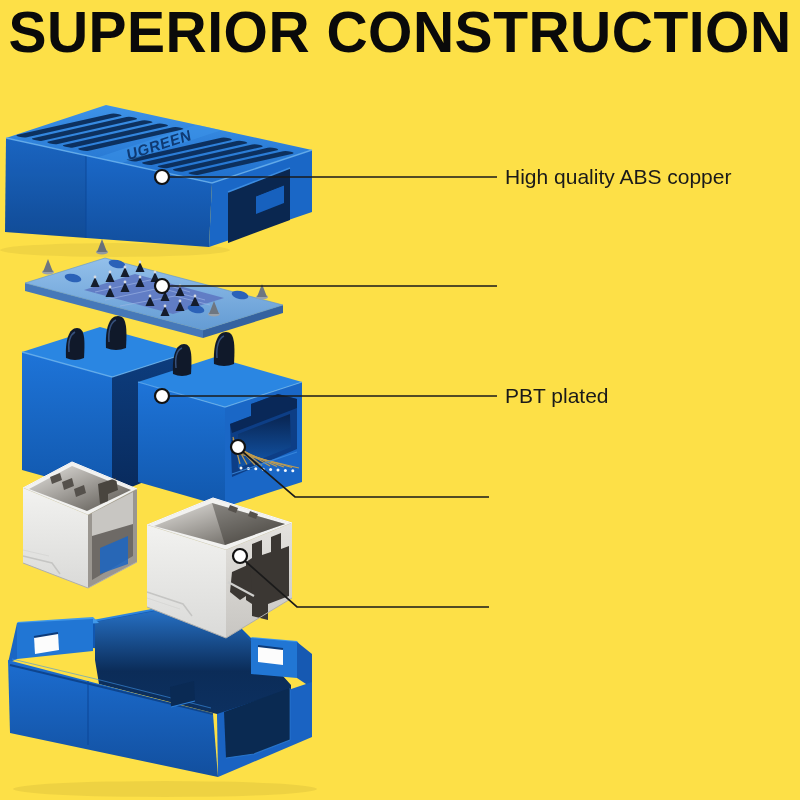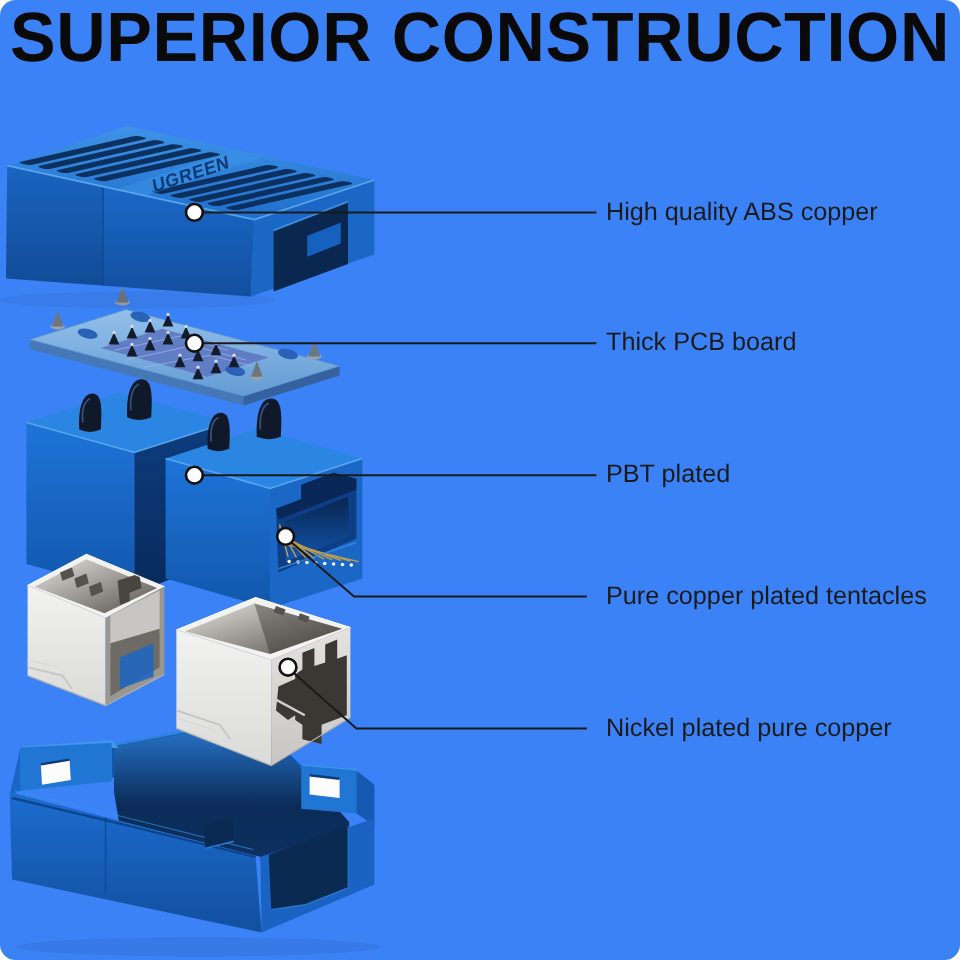--- a/index.html
+++ b/index.html
@@ -1,17 +1,17 @@
 <!DOCTYPE html>
 <html><head>
 <meta charset="utf-8">
 <style>
   html,body{margin:0;padding:0;background:#ffffff;}
-  .stage{position:relative;width:800px;height:800px;background:#3b82f6;overflow:hidden;
-         font-family:"Liberation Sans",sans-serif;border-radius:13px;}
+  .stage{position:relative;width:800px;height:800px;background:#fde047;overflow:hidden;
+         font-family:"Liberation Sans",sans-serif;}
   .title{position:absolute;top:-2px;left:0;width:800px;text-align:center;
          font-weight:bold;font-size:57px;letter-spacing:0.5px;color:#0a0a0a;
          white-space:nowrap;transform:scaleY(1.02);transform-origin:top center;}
   .art{position:absolute;top:0;left:0;}
   .callout-label{position:absolute;left:505px;transform:translateY(-50%);
                  font-size:21px;color:#1a1a1a;white-space:nowrap;}
 </style>
 </head>
 <body>
 
@@ -274,18 +274,15 @@
     <g fill="#FFFFFF" stroke="#111111" stroke-width="2.2">
       <circle cx="162" cy="177" r="7"></circle>
       <circle cx="162" cy="286" r="7"></circle>
       <circle cx="162" cy="396" r="7"></circle>
       <circle cx="238" cy="447" r="7"></circle>
       <circle cx="240" cy="556" r="7"></circle>
     </g>
   </svg>
 
   <div class="callout-label" style="top:177px">High quality ABS copper</div>
-  <div class="callout-label" style="top:286px">Thick PCB board</div>
   <div class="callout-label" style="top:396px">PBT plated</div>
-  <div class="callout-label" style="top:497px">Pure copper plated tentacles</div>
-  <div class="callout-label" style="top:607px">Nickel plated pure copper</div>
 
 </div>
 
 </body></html>

